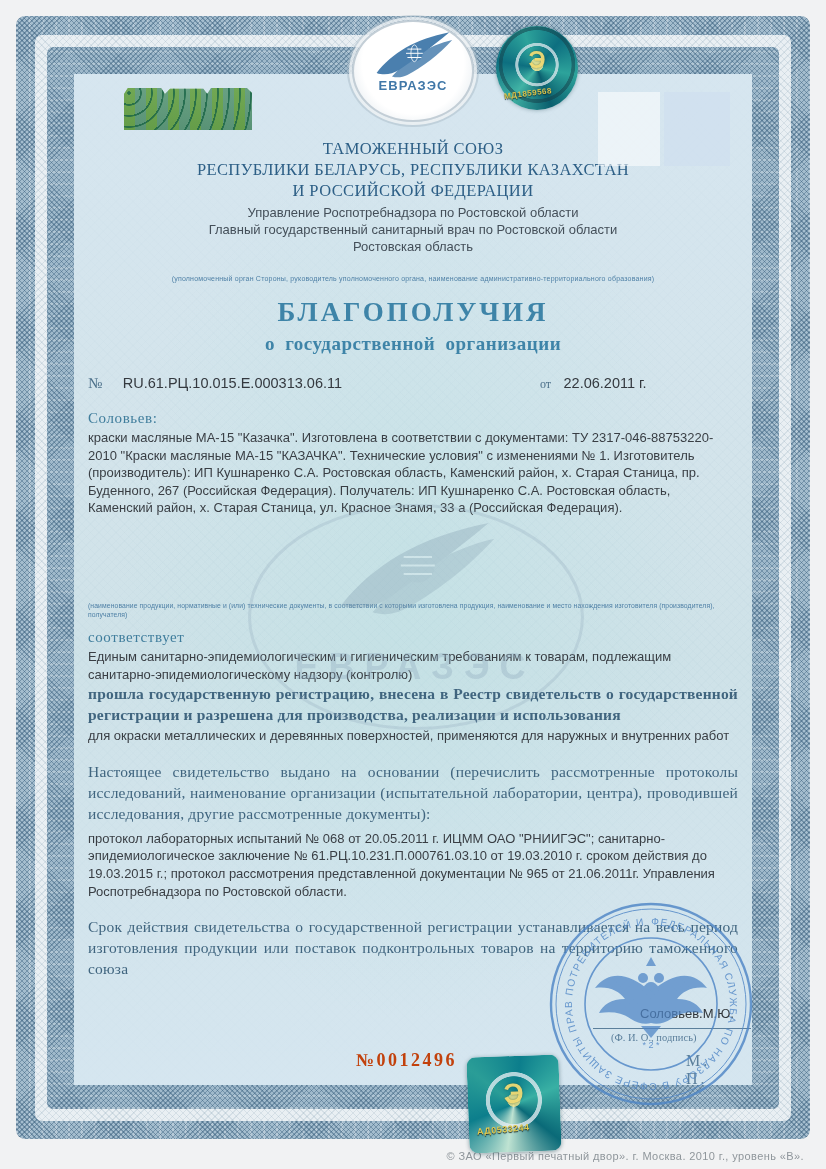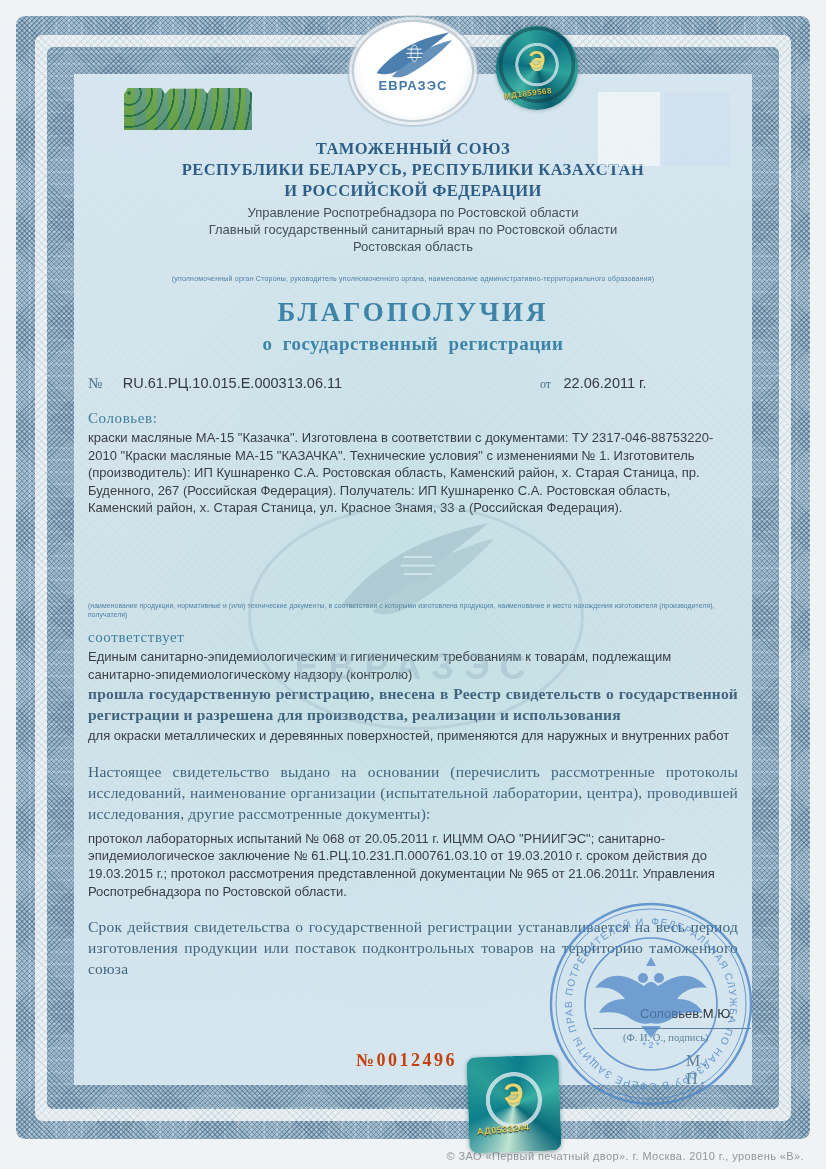--- a/index.html
+++ b/index.html
@@ -40,21 +40,21 @@
       linear-gradient(180deg, rgba(214,230,240,.9), rgba(206,226,232,.55) 40%, rgba(199,223,228,.6) 58%, rgba(213,230,240,.9)),
       repeating-linear-gradient(45deg, rgba(140,170,190,.10) 0 1px, transparent 1px 6px),
       repeating-linear-gradient(-45deg, rgba(140,170,190,.10) 0 1px, transparent 1px 6px);
   }
   
   .content{
     position:absolute;left:74px;right:74px;top:74px;bottom:84px;
     padding:64px 14px 0;box-sizing:border-box;color:#393e44;
   }
   .center{text-align:center;}
-  .h-union{font-family:"Liberation Serif","DejaVu Serif",serif;font-weight:bold;
+  .h-union{font-family:"Liberation Serif","DejaVu Serif",serif;font-weight:normal;
     font-size:16.5px;line-height:21px;color:#2d5f86;letter-spacing:.4px;}
   .h-auth{font-size:13px;line-height:17px;color:#444f59;margin-top:3px;}
   .tiny-caption{font-size:7px;line-height:10px;color:#4f80a6;margin-top:19px;letter-spacing:.2px;}
   .doc-title{font-family:"Liberation Serif","DejaVu Serif",serif;font-weight:bold;
     font-size:27px;line-height:32px;letter-spacing:3px;color:#3e84a8;margin-top:12px;}
   .doc-subtitle{font-family:"Liberation Serif","DejaVu Serif",serif;font-weight:bold;
     font-size:19px;line-height:24px;color:#3e84a8;word-spacing:5px;letter-spacing:.5px;margin-top:4px;}
   .num-row{position:relative;margin-top:18px;height:22px;}
   .num-label{font-family:"Liberation Serif","DejaVu Serif",serif;font-size:15px;color:#4a6e88;
     border-bottom:1px solid rgba(74,110,136,.0);margin-right:16px;}
@@ -71,21 +71,21 @@
     color:#40657f;text-align:justify;letter-spacing:.2px;}
   .mt12{margin-top:0;font-weight:bold;} .mt10{margin-top:10px;} .mt6{margin-top:6px;} .mt16{margin-top:16px;}
   
   .sig-section{position:absolute;left:14px;right:14px;top:922px;height:100px;}
   .sig-label{position:absolute;left:0;top:0;width:385px;
     font-family:"Liberation Serif","DejaVu Serif",serif;font-size:13.5px;line-height:18px;
     color:#40657f;text-align:justify;}
   .sig-name{position:absolute;left:552px;top:10px;font-size:13px;color:#2e3338;}
   .sig-line{position:absolute;left:505px;top:32px;width:158px;border-bottom:1.3px solid #5b7f9b;}
   .sig-caption{position:absolute;left:523px;top:36px;font-family:"Liberation Serif","DejaVu Serif",serif;
-    font-size:10.5px;color:#5b7f9b;margin-left:12px;}
+    font-size:10.5px;color:#5b7f9b;}
   .mp-mark{position:absolute;left:598px;top:56px;font-family:"Liberation Serif","DejaVu Serif",serif;
     font-size:16px;letter-spacing:3px;color:#5b7f9b;}
   .serial{position:absolute;left:268px;top:54px;font-family:"Liberation Serif","DejaVu Serif",serif;
     font-size:18px;font-weight:bold;letter-spacing:2.5px;color:#c2410c;}
   
   .eurasec-emblem{position:absolute;left:352px;top:20px;width:118px;height:98px;z-index:4;
     background:radial-gradient(circle at 50% 42%, #ffffff 62%, #eef2f5 78%, #dbe3e9 100%);
     border-radius:50%;border:2px solid #c3ced6;
     box-shadow:0 0 0 3px rgba(255,255,255,.65), 0 0 0 5px rgba(170,188,200,.5);
     display:flex;flex-direction:column;align-items:center;justify-content:flex-start;}
@@ -180,21 +180,21 @@
   <div class="center h-union">РЕСПУБЛИКИ БЕЛАРУСЬ, РЕСПУБЛИКИ КАЗАХСТАН</div>
   <div class="center h-union">И РОССИЙСКОЙ ФЕДЕРАЦИИ</div>
   <div class="center h-auth">
     <div>Управление Роспотребнадзора по Ростовской области</div>
     <div>Главный государственный санитарный врач по Ростовской области</div>
     <div>Ростовская область</div>
   </div>
   <div class="center tiny-caption">(уполномоченный орган Стороны, руководитель уполномоченного органа, наименование административно-территориального образования)</div>
 
   <div class="center doc-title">БЛАГОПОЛУЧИЯ</div>
-  <div class="center doc-subtitle">о государственный регистрации</div>
+  <div class="center doc-subtitle">о государственной организации</div>
 
   <div class="num-row">
     <span class="num-label">№</span>
     <span class="num-value">RU.61.РЦ.10.015.Е.000313.06.11</span>
     <span class="date-group">
       <span class="date-label">от</span>
       <span class="date-value">22.06.2011 г.</span>
     </span>
   </div>
 

